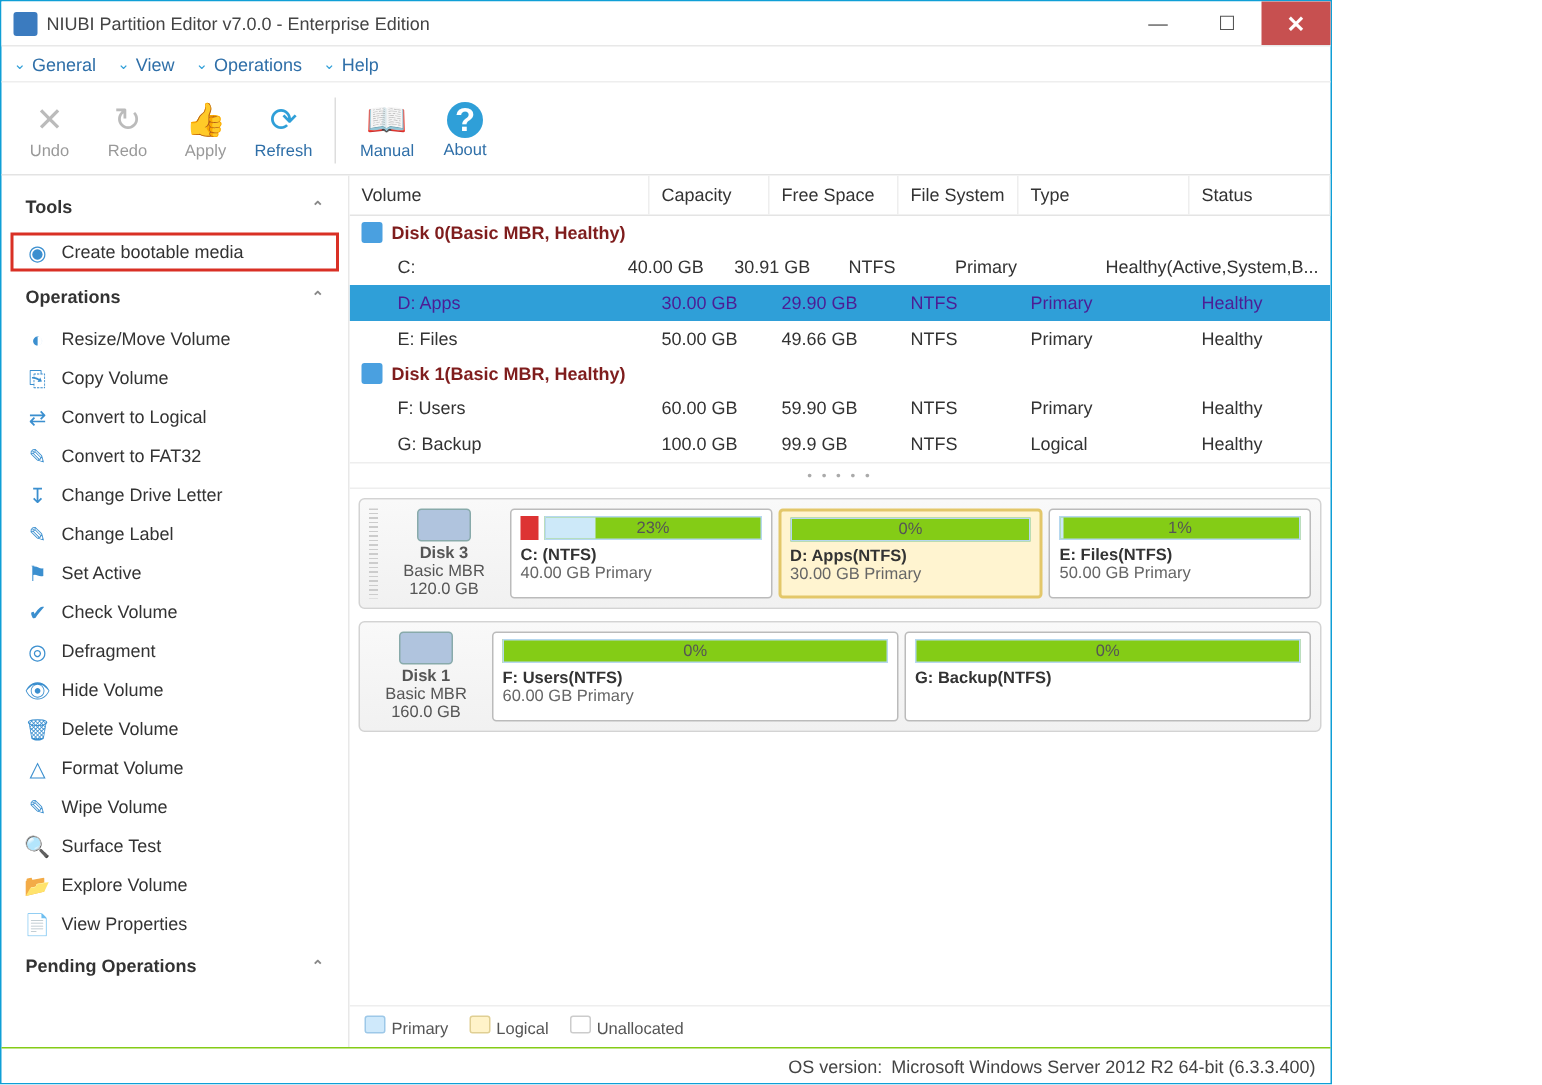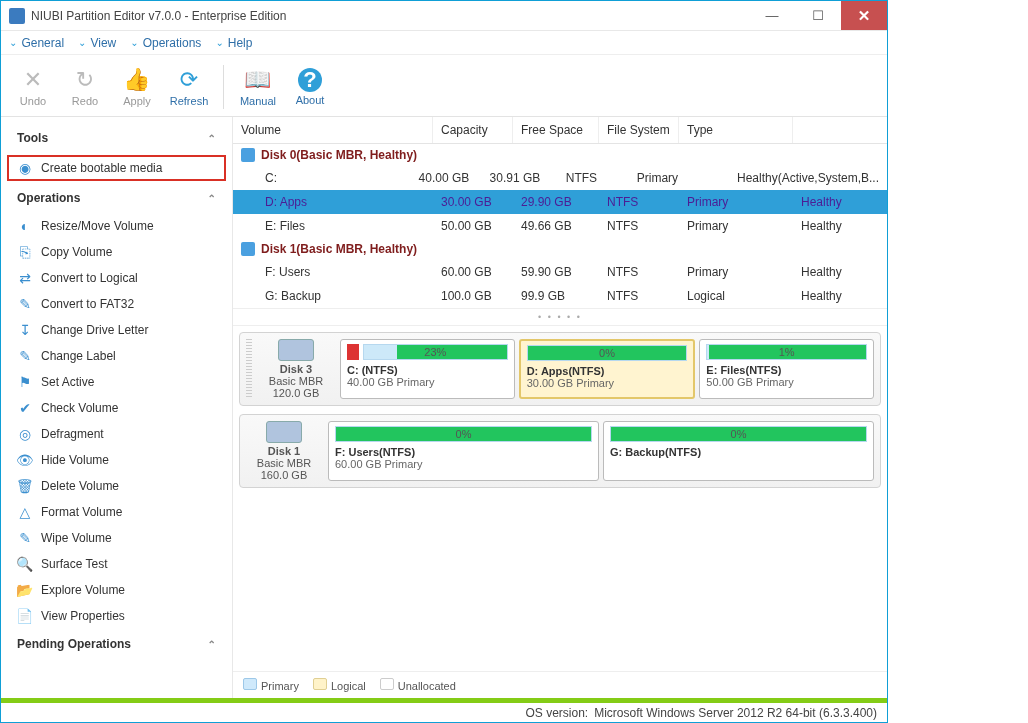--- a/index.html
+++ b/index.html
@@ -43,31 +43,31 @@
 .disk-panels { padding:6px; display:flex; flex-direction:column; gap:8px;}
 .disk-panel { border:1px solid #d3d3d3; background:linear-gradient(#f9f9f9,#f1f1f1); border-radius:4px; padding:6px; display:flex; gap:6px;}
 .disk-info { width:76px; display:flex; flex-direction:column; align-items:center; justify-content:center; font-size:11px; color:#555;}
 .disk-info .disk-pic{width:36px;height:22px;background:#b0c4de;border:1px solid #8aa;border-radius:3px;margin-bottom:2px;}
 .disk-info .dn{font-weight:bold;}
 .parts { flex:1; display:flex; gap:4px;}
 .part { flex:1; border:1px solid #bbb; border-radius:3px; background:#fff; padding:4px 6px; font-size:11px; position:relative;}
 .part.selected { border:2px solid #e3c76a; background:#fff4d0;}
 .part .bar-row{display:flex;align-items:stretch;height:16px;gap:4px;margin-bottom:4px;}
 .part .bar-row .flag{width:12px;background:#d33;}
-.part .bar-row .bar{flex:1;border:1px solid #b6d8ef;background:#22c55e;position:relative;}
+.part .bar-row .bar{flex:1;border:1px solid #b6d8ef;background:#84cc16;position:relative;}
 .part .bar-row .bar .fill{position:absolute;left:0;top:0;bottom:0;background:#cde9f9;}
 .part .bar-row .pct{position:absolute;left:0;right:0;text-align:center;font-size:11px;color:#555;top:0;line-height:14px;}
 .part .pname{font-weight:bold;color:#333;}
 .part .pdet{color:#666;}
 .legend { padding:6px 10px; display:flex; gap:14px; align-items:center; font-size:11px; color:#555; border-top:1px solid #eee;}
 .legend .sw{width:14px;height:12px;border:1px solid #b7c9a8;display:inline-block;margin-right:4px;border-radius:2px;}
 .legend .sw.pri{background:#cfe9fb;border-color:#9dc8e8;}
 .legend .sw.log{background:#fff3c9;border-color:#e0cf93;}
 .legend .sw.un{background:#fff;border-color:#ccc;}
-.statusbar { height:24px; border-top:5px solid #84cc16; display:flex; align-items:center; justify-content:flex-end; padding:0 10px; font-size:12px; color:#444; gap:6px;}
+.statusbar { height:24px; border-top:1px solid #84cc16; display:flex; align-items:center; justify-content:flex-end; padding:0 10px; font-size:12px; color:#444; gap:6px;}
 .handle{width:6px;background:repeating-linear-gradient(#ccc,#ccc 1px,transparent 1px,transparent 3px);}
 </style>
 </head>
 <body>
 
 <div class="window">
   <div class="titlebar">
     <span class="app-icon"></span>
     <span class="title">NIUBI Partition Editor v7.0.0 - Enterprise Edition</span>
     <div class="win-btns">
@@ -210,20 +210,21 @@
         </div>
     </div>
 
     <div class="main">
       <div class="grid-header">
         <div class="col col-vol">Volume</div>
         <div class="col col-cap">Capacity</div>
         <div class="col col-free">Free Space</div>
         <div class="col col-fs">File System</div>
         <div class="col col-type">Type</div>
+        <div class="col col-stat">Status</div>
       </div>
       <div class="grid-body" id="grid-body">
           <div class="disk-row">
             <span class="disk-ic"></span>
             <span>Disk 0(Basic MBR, Healthy)</span>
           </div>
           <div class="vol-row">
             <div class="cell vol">C:</div>
             <div class="cell cap">40.00 GB</div>
             <div class="cell free">30.91 GB</div>

